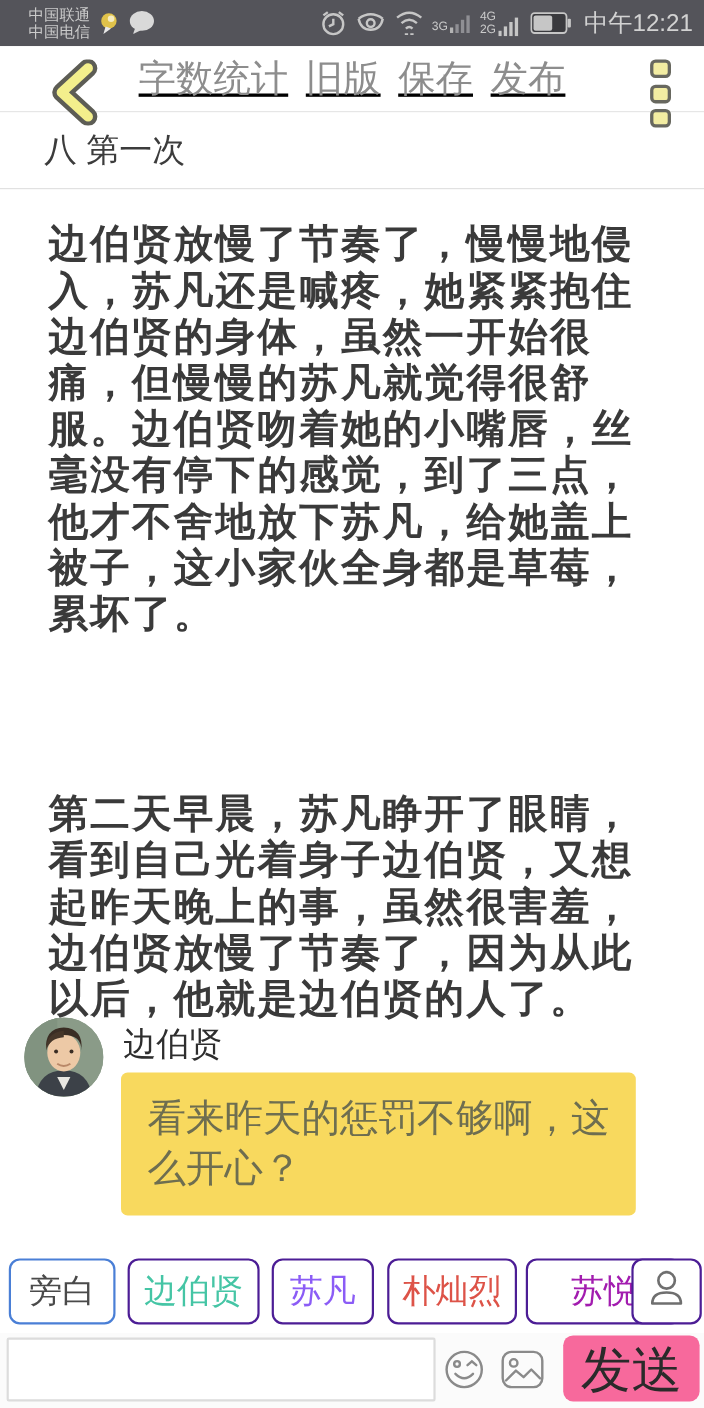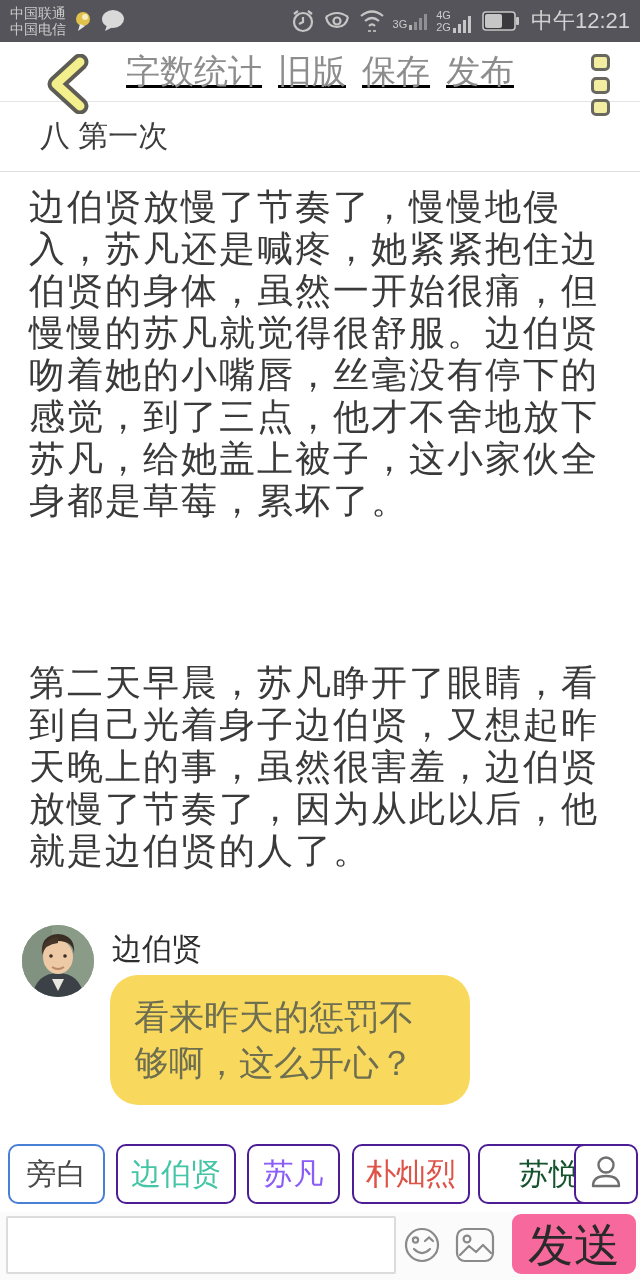--- a/index.html
+++ b/index.html
@@ -8,21 +8,21 @@
     position:relative; width:640px; height:1280px; margin:0 auto;
     background:#ffffff; overflow:hidden;
     font-family:"Liberation Sans","DejaVu Sans",sans-serif;
     -webkit-font-smoothing:antialiased;
   }
   
   .statusbar {
     height:42px; background:#54545a; color:#cbcbcb;
     display:flex; align-items:center; padding:0 10px;
   }
-  .carrier { font-size:14px; line-height:16px; color:#cbcbcb; }
+  .carrier { font-size:14px; line-height:16px; color:#cbcbcb;margin-left:16px; }
   .sb-left-icons { display:flex; align-items:center; gap:8px; margin-left:8px; }
   .sb-right { margin-left:auto; display:flex; align-items:center; gap:7px; }
   .sb-ic { display:flex; align-items:center; }
   .net { display:flex; align-items:flex-end; gap:2px; }
   .net-lbl { font-size:11px; line-height:11px; color:#cbcbcb; }
   .net-col { display:flex; flex-direction:column; gap:1px; }
   .time { font-size:22px; color:#d2d2d2; margin-left:4px; }
   
   .navbar {
     height:60px; background:#fff; border-bottom:1px solid #e4e4e4;
@@ -36,48 +36,48 @@
     display:flex; flex-direction:column; justify-content:space-between; cursor:pointer;
   }
   .dot { width:19px; height:17px; border-radius:5px; background:#f3eda2; border:3px solid #68685f; margin:0 auto; }
   
   .chapter {
     height:70px; border-bottom:1px solid #dedede; display:flex; align-items:center;
     padding:0 40px; color:#3c3c3c; font-size:30px;
   }
   
   .story { padding:13px 28px 0; color:#3a3a3a; font-size:36px; line-height:42px; letter-spacing:2px; }
-  .story p { margin:1px; }
+  .story p { margin:16px;font-weight:bold; }
   .story p + p { margin-top:140px; }
   
   .chat { position:absolute; top:918px; left:0; width:640px; height:210px; }
   .avatar {
     position:absolute; left:22px; top:7px; width:72px; height:72px;
     border-radius:50%; overflow:hidden; background:#8a9b88;
   }
   .chat-name { position:absolute; left:112px; top:11px; font-size:30px; color:#2e2e2e; }
   .bubble {
-    position:absolute; left:110px; top:57px; width:360px; min-height:130px;
-    background:#f8d95e; border-radius:28px; padding:19px 24px;
+    position:absolute; left:110px; top:57px; width:468px; min-height:130px;
+    background:#f8d95e; border-radius:6px; padding:19px 24px;
     color:#6e6e50; font-size:35px; line-height:46px;
   }
   
   .charbar { position:absolute; top:1142px; left:0; width:640px; height:70px; background:#fff; }
   .cbtn {
     position:absolute; top:2px; height:60px; background:#fff;
     border:2px solid #4c1d95; border-radius:10px;
     display:flex; align-items:center; justify-content:center;
     font-size:30px; cursor:pointer;
   }
   .cbtn.sel { border-color:#4a7fd6; color:#4a4a4a; }
   .c0 { left:8px;  width:97px; }
   .c1 { left:116px; width:120px; color:#45c5a5; }
   .c2 { left:247px; width:93px;  color:#8b5cf6; }
   .c3 { left:352px; width:118px; color:#dd5348; }
-  .c4 { left:478px; width:142px; color:#14532d; }
+  .c4 { left:478px; width:142px; color:#a21caf; }
   .cperson { left:574px; width:64px; }
   
   .composer { position:absolute; top:1212px; left:0; width:640px; height:68px; background:#fbfbfb; }
   .msg-input {
     position:absolute; left:6px; top:4px; width:390px; height:58px;
     background:#fff; border:2px solid #dcdcdc; border-radius:2px;
     font-size:30px; padding:0 12px; outline:none;
     font-family:"Liberation Sans","DejaVu Sans",sans-serif;
   }
   .ic-btn { position:absolute; cursor:pointer; }

